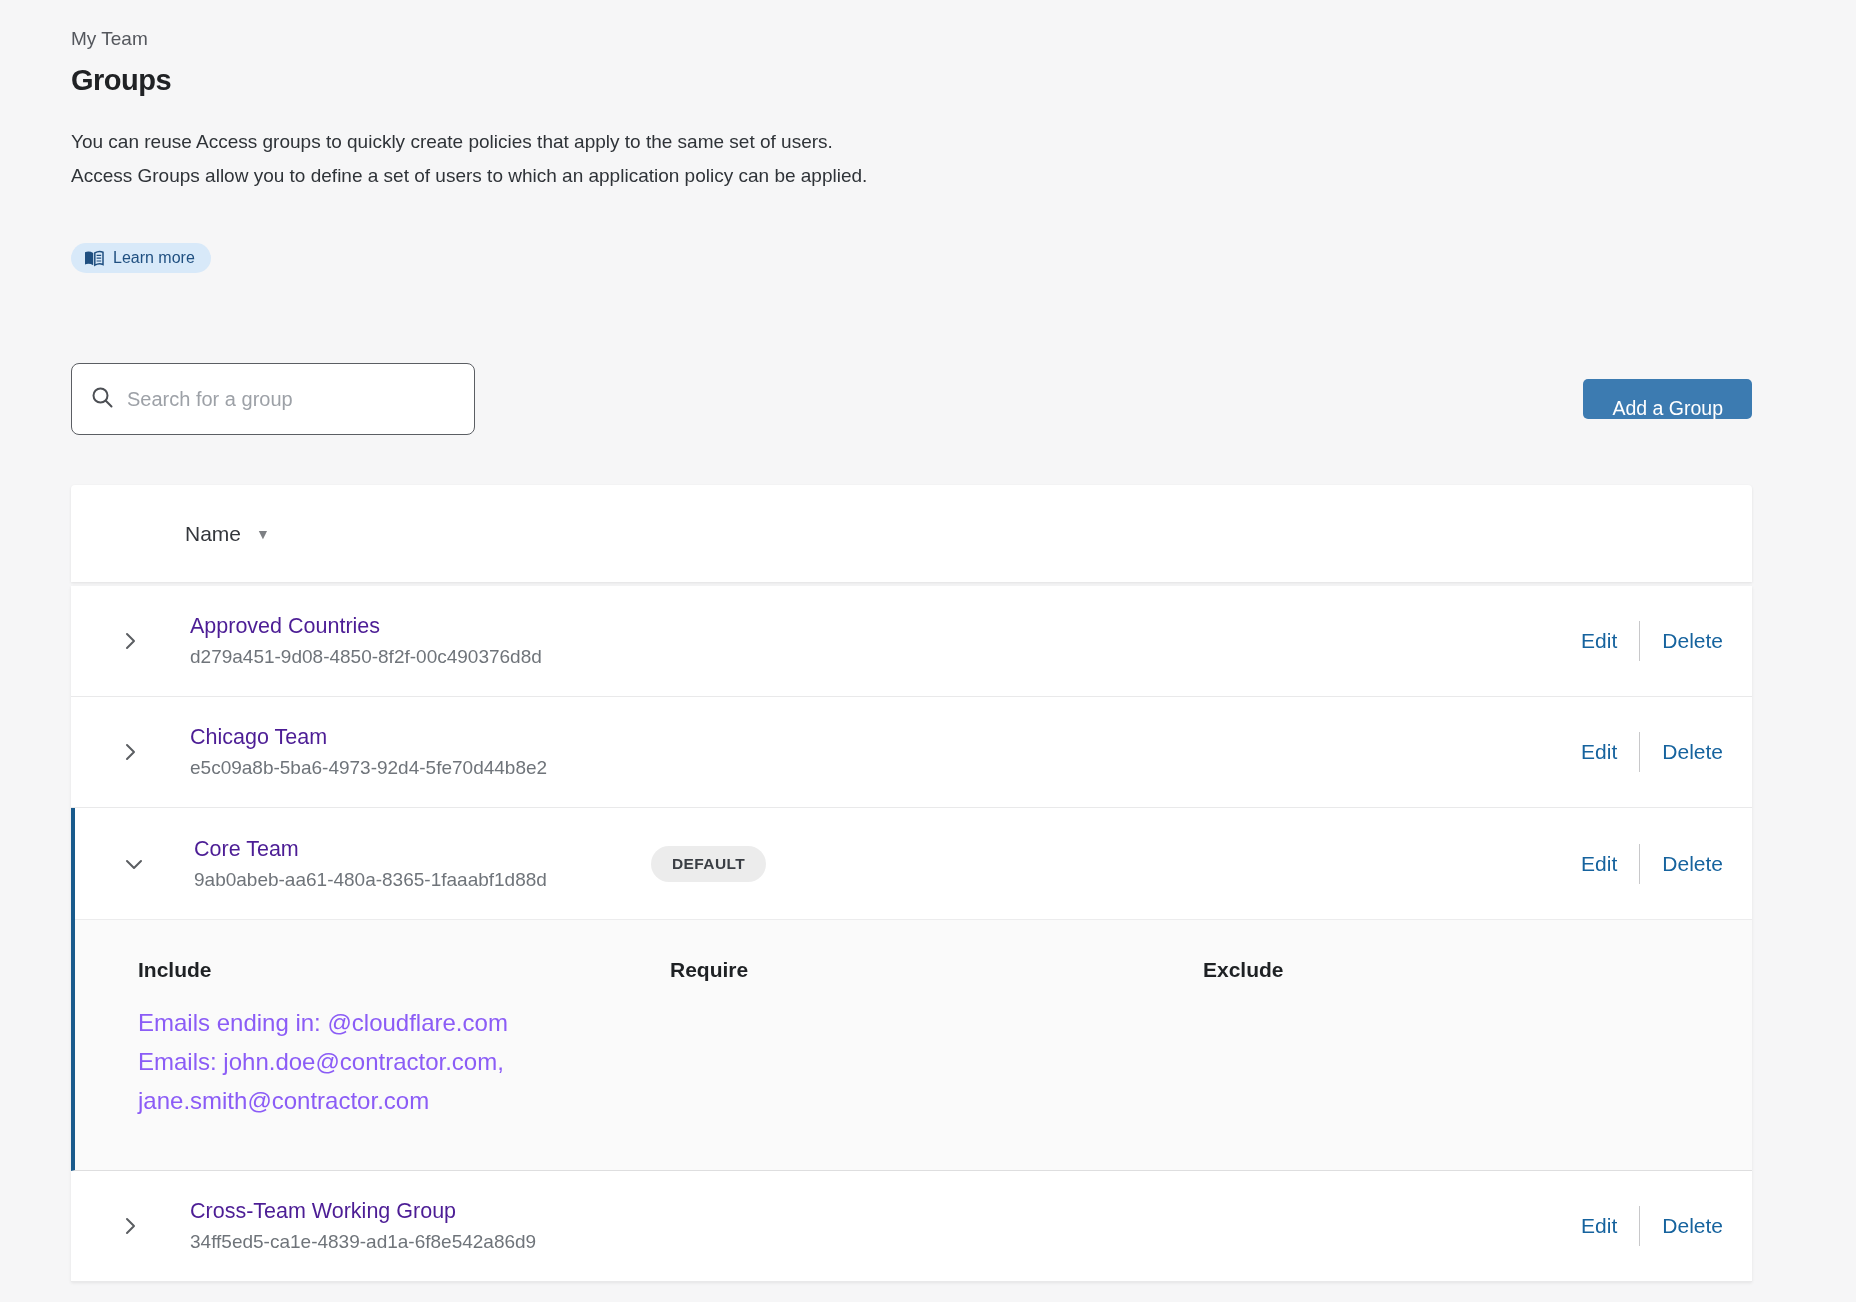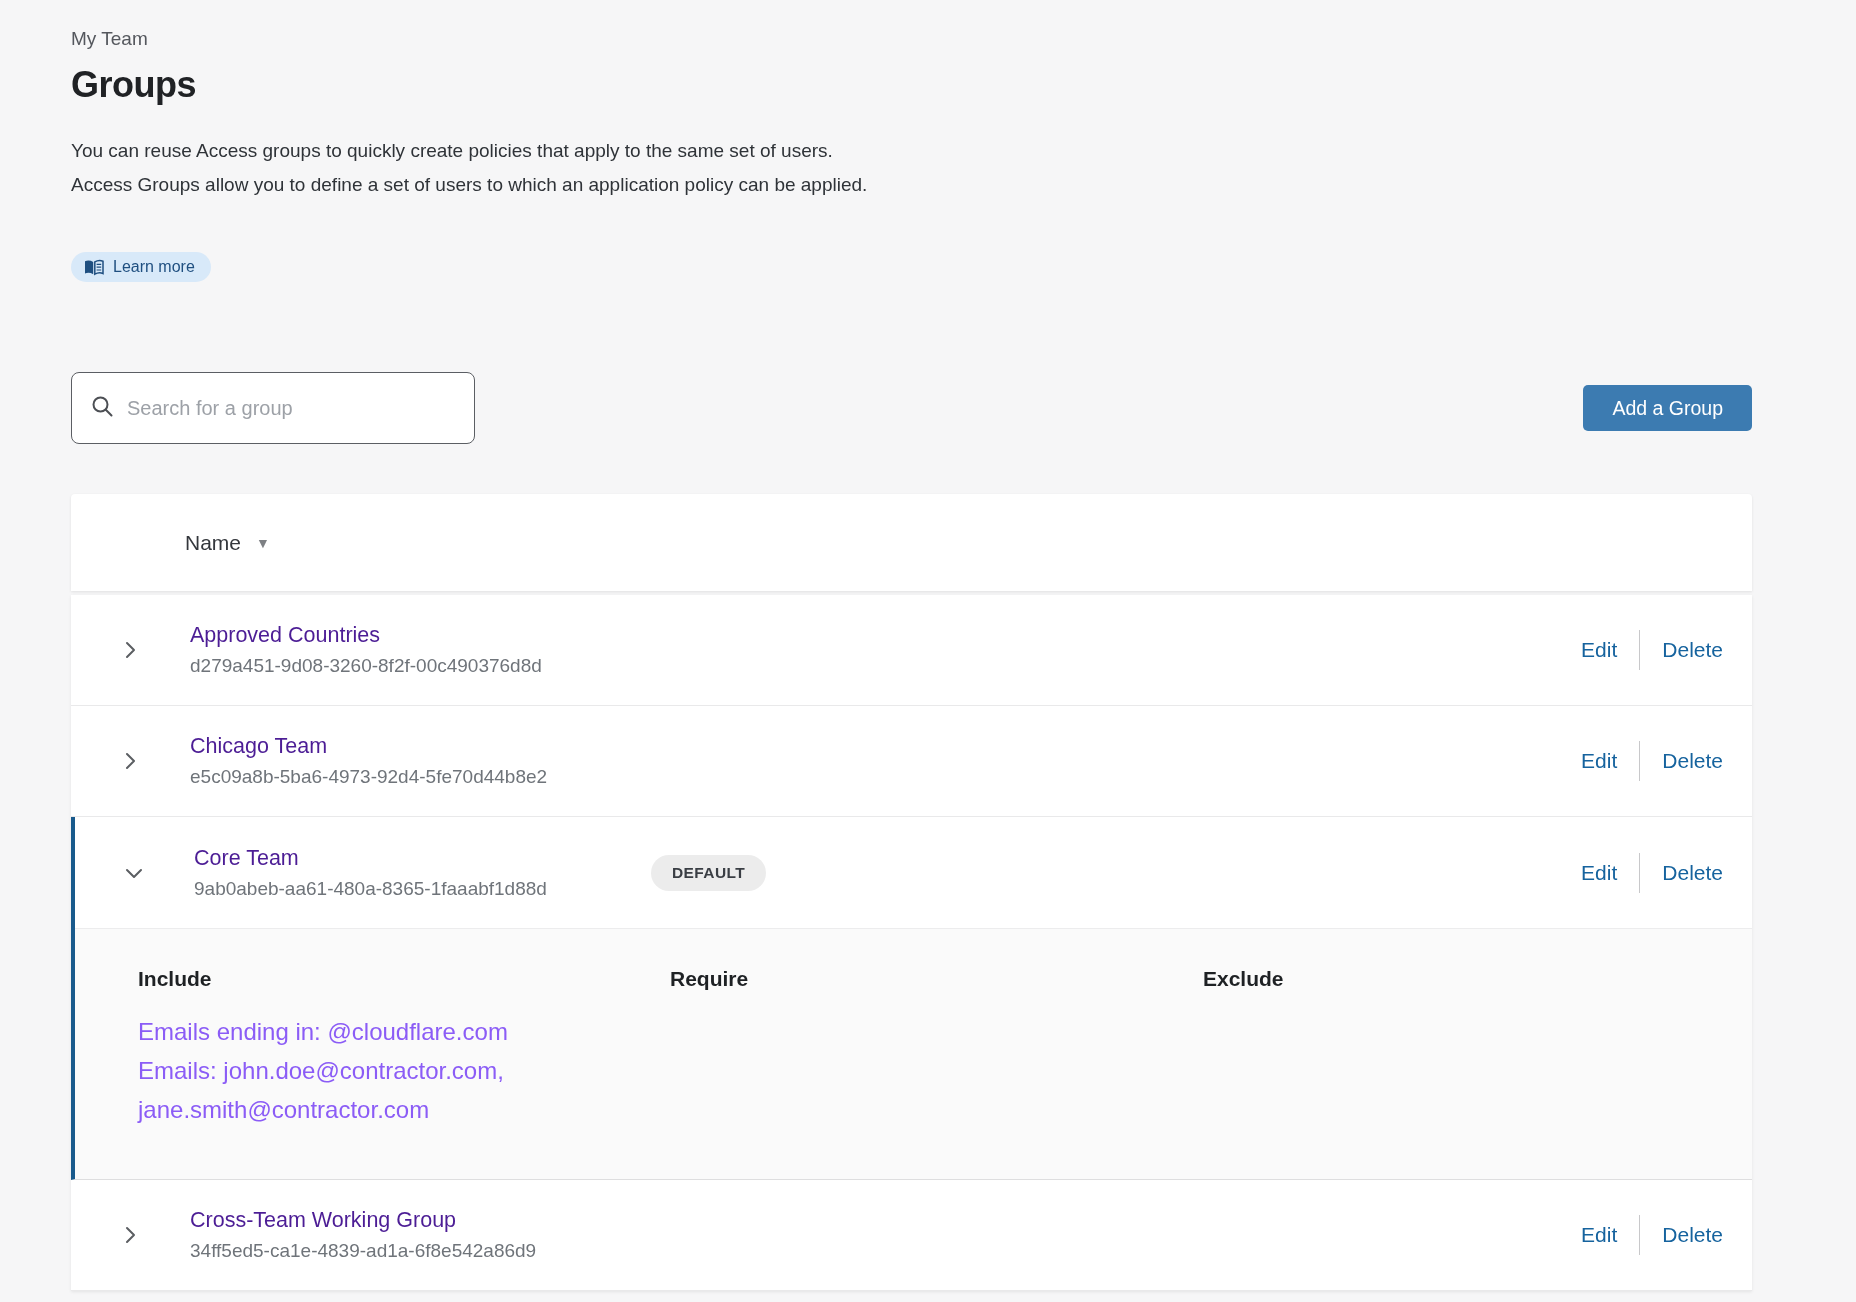--- a/index.html
+++ b/index.html
@@ -5,21 +5,21 @@
   * { margin:0; padding:0; box-sizing:border-box; }
   html,body { width:1856px; height:1302px; overflow:hidden; }
   body {
     background:#f6f6f7;
     font-family:"Liberation Sans","DejaVu Sans",sans-serif;
     color:#1e2023;
   }
   .page { padding:28px 104px 0 71px; }
 
   .breadcrumb { font-size:19px; color:#54575d; height:22px; }
-  h1.title { margin-top:14px; font-size:36px; font-weight:600; color:#202225; letter-spacing:-0.5px; }
+  h1.title { margin-top:14px; font-size:29px; font-weight:600; color:#202225; letter-spacing:-0.5px; }
   .desc { margin-top:28px; font-size:19px; color:#2f3338; line-height:34px; }
 
   .learn-more {
     margin-top:50px; display:inline-flex; align-items:center; gap:9px;
     border:none; cursor:pointer; height:30px; padding:0 16px 0 13px;
     border-radius:15px; background:#d8e9f9; color:#1f4f80;
     font-family:inherit; font-size:16px;
   }
   .learn-more svg { display:block; }
 
@@ -28,21 +28,21 @@
     width:404px; height:72px; background:#fff;
     border:1px solid #5b5e63; border-radius:8px;
     display:flex; align-items:center; padding:0 16px 0 19px; gap:13px;
   }
   .search-box input {
     border:none; outline:none; flex:1; font-family:inherit;
     font-size:20px; color:#1e2023; background:transparent;
   }
   .search-box input::placeholder { color:#9da1a7; }
   .add-group {
-    height:46px; padding:8px 29px; border:none; border-radius:5px; cursor:pointer;
+    height:40px; padding:18px 29px; border:none; border-radius:5px; cursor:pointer;
     background:#3c7bb1; color:#fff; font-family:inherit; font-size:19.5px;
   }
 
   .table-header {
     margin-top:50px; height:97px; background:#fff; border-radius:4px 4px 0 0;
     box-shadow:0 1px 3px rgba(0,0,0,0.09);
     display:flex; align-items:center; padding-left:114px; position:relative; z-index:2;
   }
   .name-h { font-size:21px; font-weight:400; color:#34373c; cursor:pointer; }
   .sort-tri { margin-left:15px; font-size:14px; color:#7d8084; cursor:pointer; }
@@ -125,21 +125,21 @@
   <div class="rows">
 
     <div class="row">
       <button class="chev">
         <svg width="22" height="22" viewBox="0 0 22 22">
             <path d="M8 4 L15 11 L8 18" fill="none" stroke="#5b5e62" stroke-width="2" stroke-linecap="round" stroke-linejoin="round"></path>
           </svg>
       </button>
       <div class="nameblock">
         <div class="gname">Approved Countries</div>
-        <div class="gid">d279a451-9d08-3260-8f2f-00c490376d8d</div>
+        <div class="gid">d279a451-9d08-4850-8f2f-00c490376d8d</div>
       </div>
       <div class="actions">
         <a class="action-link">Edit</a>
         <span class="vdiv"></span>
         <a class="action-link">Delete</a>
       </div>
     </div>
 
     <div class="row">
       <button class="chev">

